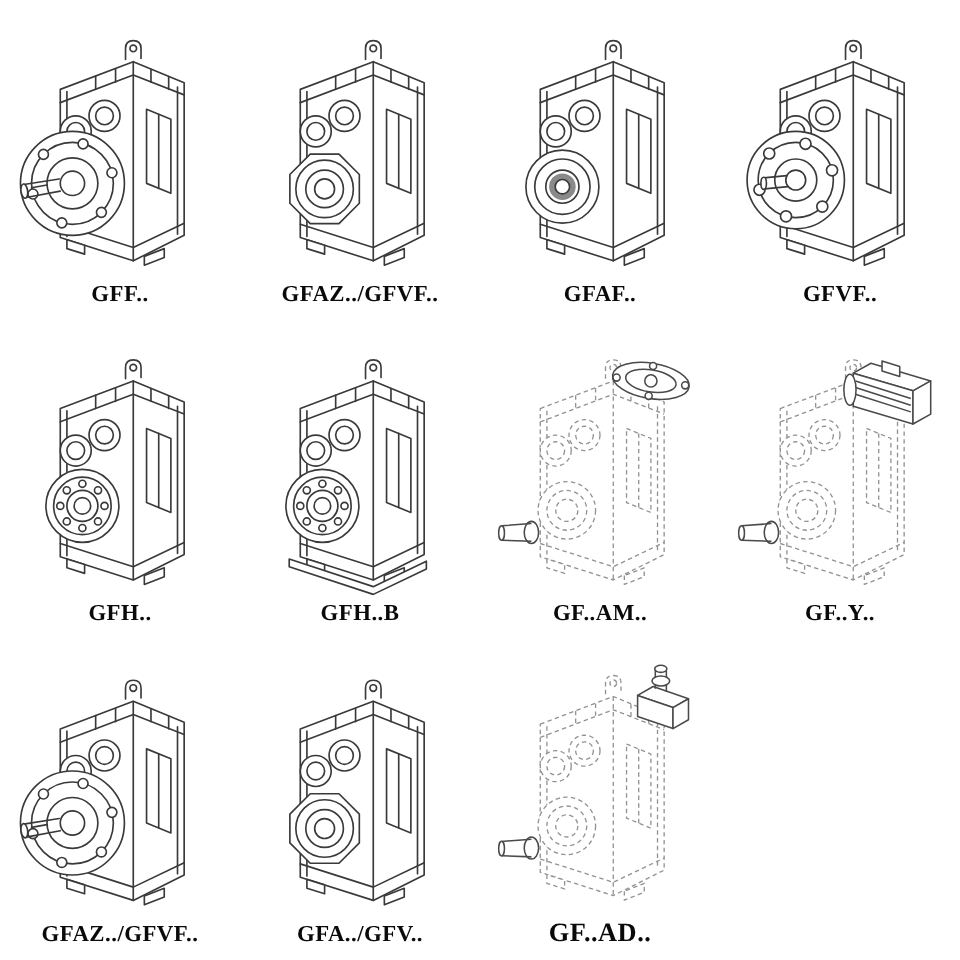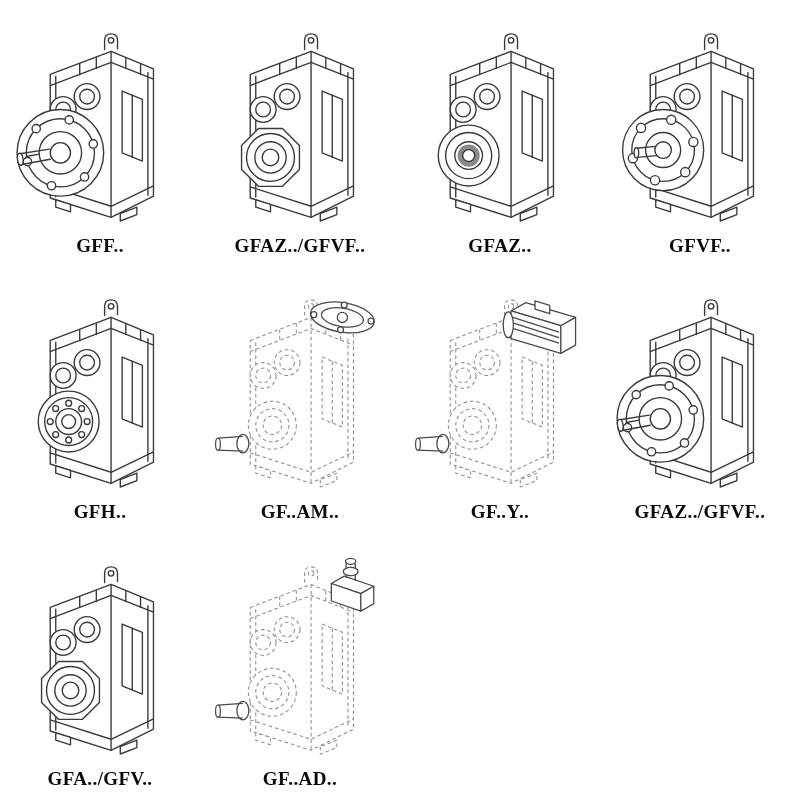--- a/index.html
+++ b/index.html
@@ -251,37 +251,43 @@
     <svg class="drawing" viewBox="0 0 200 230">
         <use href="#v-hollow-octagon"></use>
       </svg>
     <figcaption class="model">GFAZ../GFVF..</figcaption>
   </figure>
 
   <figure class="cell">
     <svg class="drawing" viewBox="0 0 200 230">
         <use href="#v-hollow-rings"></use>
       </svg>
-    <figcaption class="model">GFAZ..</figcaption>
+    <figcaption class="model">GFAF..</figcaption>
   </figure>
 
   <figure class="cell">
     <svg class="drawing" viewBox="0 0 200 230">
         <use href="#v-side-flange"></use>
       </svg>
     <figcaption class="model">GFVF..</figcaption>
   </figure>
 
   <figure class="cell">
     <svg class="drawing" viewBox="0 0 200 230">
         <use href="#v-hollow-bearing"></use>
       </svg>
     <figcaption class="model">GFH..</figcaption>
   </figure>
 
+  <figure class="cell">
+    <svg class="drawing" viewBox="0 0 200 230">
+        <use href="#v-hollow-bearing-foot"></use>
+      </svg>
+    <figcaption class="model">GFH..B</figcaption>
+  </figure>
 
   <figure class="cell">
     <svg class="drawing" viewBox="0 0 200 230">
         <use href="#v-motor-adapter-flange"></use>
       </svg>
     <figcaption class="model">GF..AM..</figcaption>
   </figure>
 
   <figure class="cell">
     <svg class="drawing" viewBox="0 0 200 230">

